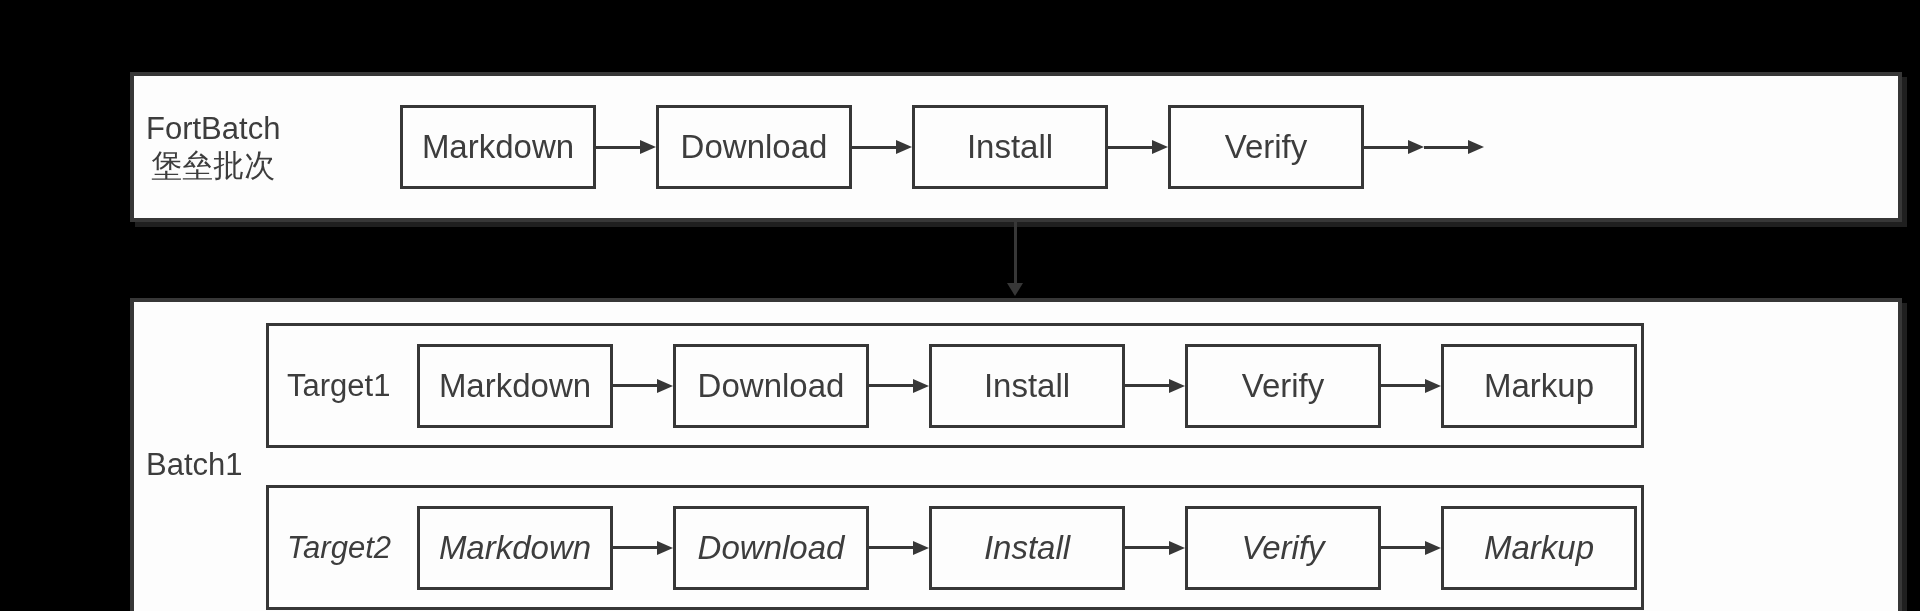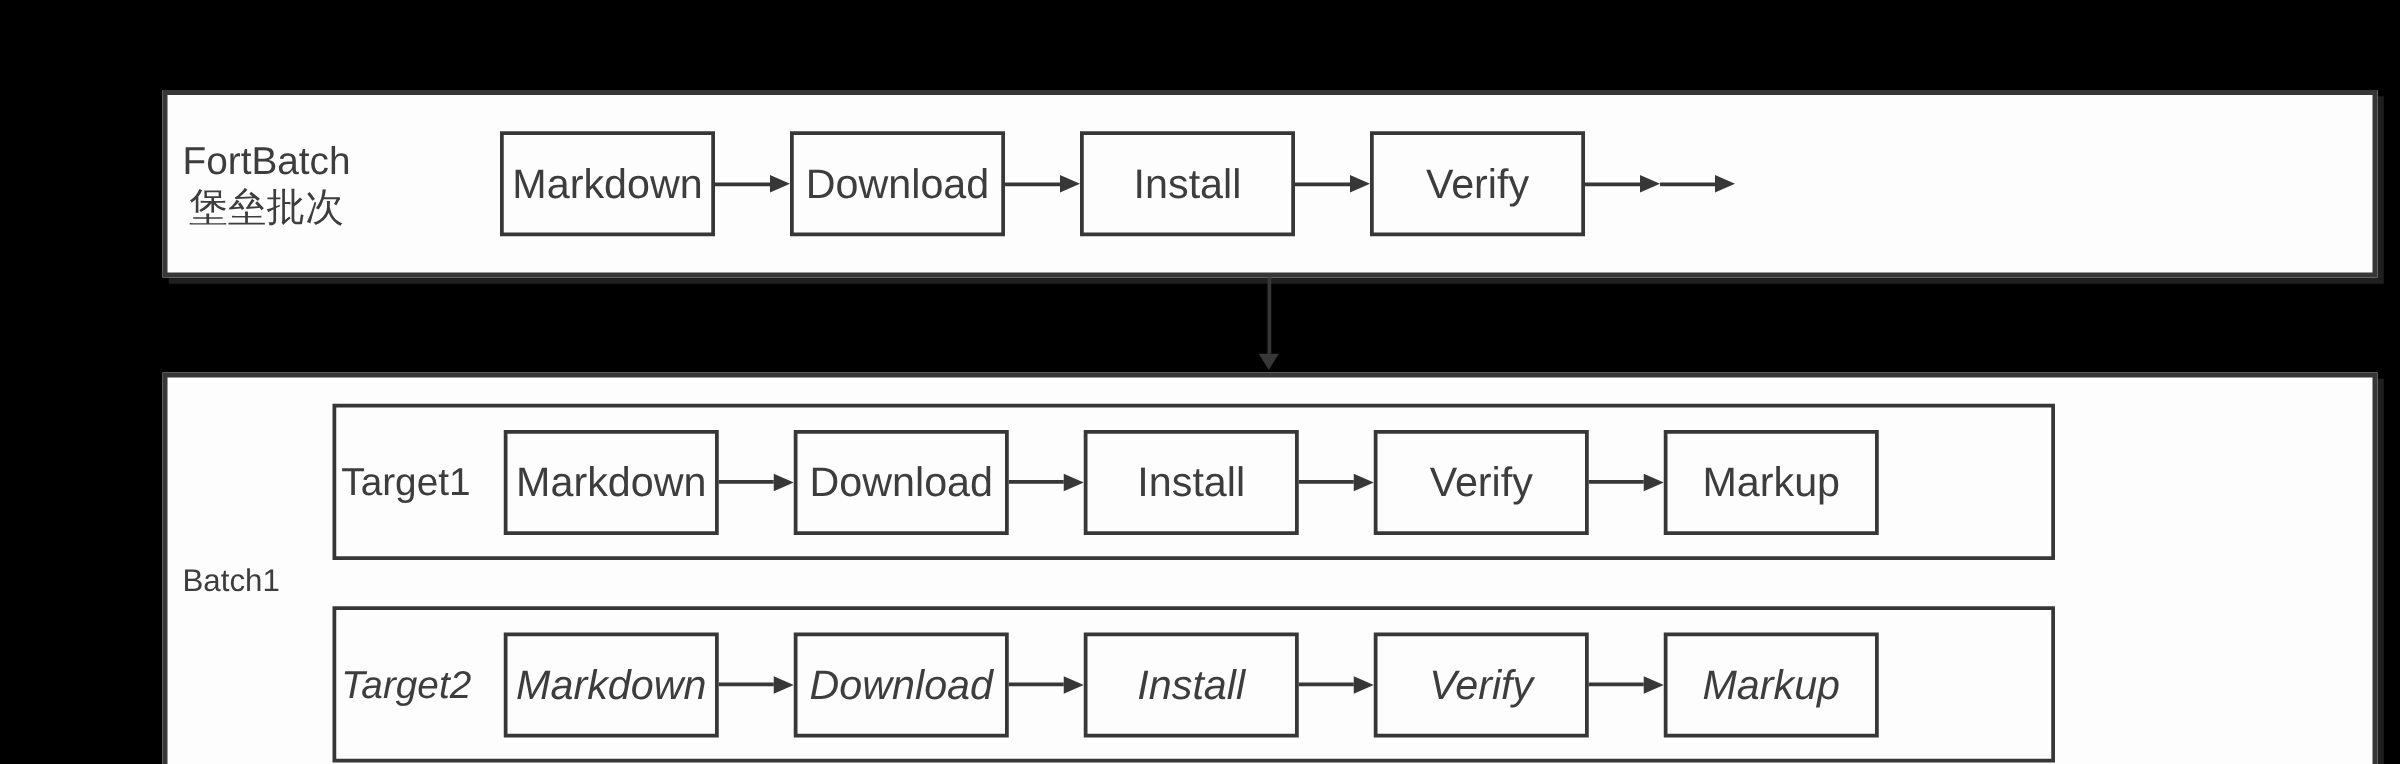--- a/index.html
+++ b/index.html
@@ -42,21 +42,21 @@
     align-items: center;
   }
   .flow.top-flow {
     position: absolute;
     left: 266px;
     top: 50%;
     transform: translateY(-50%);
   }
   .node {
     box-sizing: border-box;
-    width: 172px;
+    width: 196px;
     height: 84px;
     border: 3px solid #373737;
     background: #fdfdfd;
     display: flex;
     align-items: center;
     justify-content: center;
     font-size: 33px;
     color: #3d3d3d;
     white-space: nowrap;
     flex: 0 0 auto;
@@ -89,34 +89,34 @@
     width: 0; height: 0;
     border-left: 8px solid transparent;
     border-right: 8px solid transparent;
     border-top: 13px solid #373737;
   }
   .batch-label {
     position: absolute;
     left: 12px;
     top: 163px;
     transform: translateY(-50%);
-    font-size: 25px;
+    font-size: 31px;
     color: #3d3d3d;
     white-space: nowrap;
   }
   .target-rect {
     position: absolute;
     left: 132px;
     width: 1378px;
     height: 125px;
     box-sizing: border-box;
     border: 3px solid #373737;
     display: flex;
     align-items: center;
-    padding-left: 4px;
+    padding-left: 18px;
     background: #fdfdfd;
   }
   .target-rect.t1 { top: 21px; }
   .target-rect.t2 { top: 183px; font-style: italic; }
   .target-label {
     width: 130px;
     font-size: 31px;
     color: #3d3d3d;
     white-space: nowrap;
     flex: 0 0 auto;

